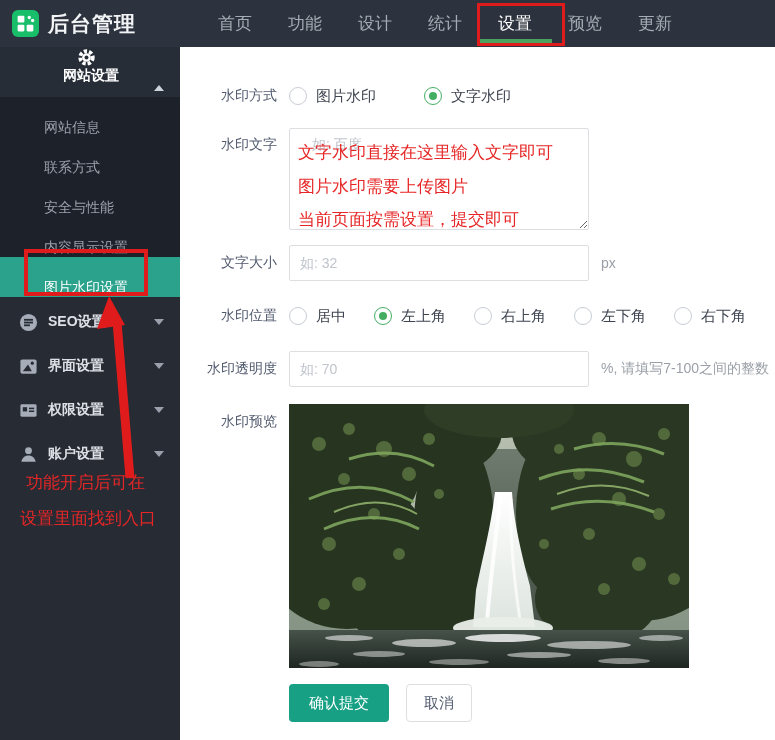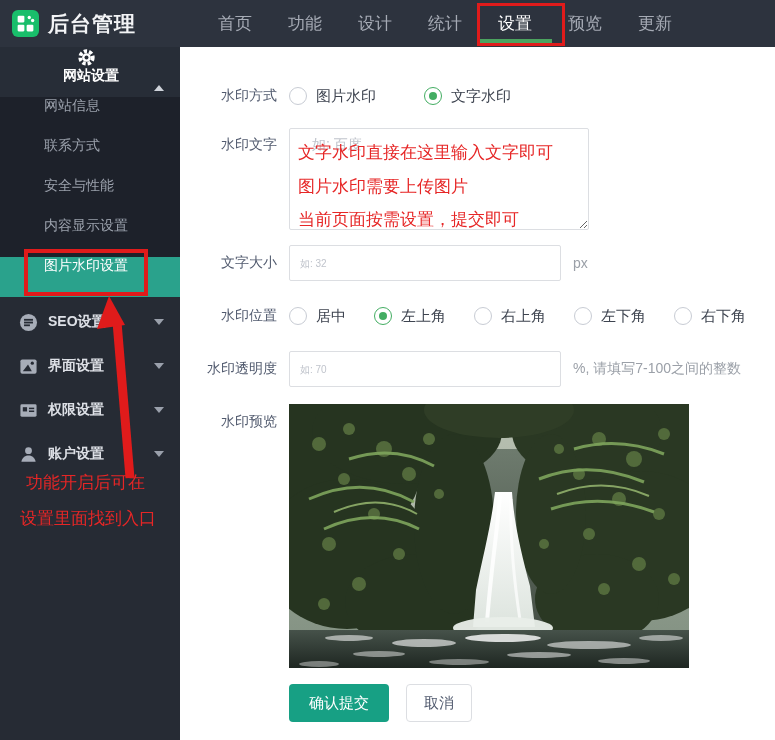--- a/index.html
+++ b/index.html
@@ -15,21 +15,21 @@
   .logo-text{color:#f3f4f6;font-size:21px;font-weight:700;letter-spacing:1px;white-space:nowrap;}
   .nav-menu{display:flex;height:100%;margin-left:20px;font-family:Liberation Mono, monospace;}
   .nav-item{display:flex;align-items:center;height:100%;padding:0 18px;color:#a6abb5;font-size:17px;cursor:pointer;position:relative;white-space:nowrap;}
   .nav-item.active{color:#ffffff;}
   .nav-underline{position:absolute;left:50%;transform:translateX(-50%);bottom:1px;width:74px;height:7px;background:#4ba35f;}
   .nav-red-box{position:absolute;left:477px;top:3px;width:88px;height:43px;border:3px solid #e01b1b;z-index:6;pointer-events:none;}
   
   .sidebar{position:absolute;top:47px;left:0;width:180px;height:693px;background:#262b34;z-index:1;}
   .side-group-header{height:50px;display:flex;align-items:center;padding:0 16px 0 18px;background:#272d37;color:#fff;font-size:14px;font-weight:700;cursor:pointer;flex-direction:column;}
   .side-sub{background:#1d212a;}
-  .side-sub-item{height:40px;display:flex;align-items:flex-start;padding-left:44px;color:#9ba1ac;font-size:14px;cursor:pointer;}
+  .side-sub-item{height:40px;display:flex;align-items:flex-end;padding-left:44px;color:#9ba1ac;font-size:14px;cursor:pointer;}
   .side-sub-item.active{background:#2aa28c;color:#fff;}
   .side-groups{margin-top:3px;}
   .side-group{height:44px;display:flex;align-items:center;padding:0 16px 0 18px;color:#dde0e6;font-size:14px;font-weight:700;cursor:pointer;}
   .side-icon{width:20px;height:20px;margin-right:10px;flex:none;display:flex;align-items:center;justify-content:center;}
   .caret{margin-left:auto;width:0;height:0;border-left:5px solid transparent;border-right:5px solid transparent;}
   .caret.up{border-bottom:6px solid #cfd3da;}
   .caret.down{border-top:6px solid #9aa0ab;}
   .side-red-box{position:absolute;left:24px;top:202px;width:124px;height:47px;border:4px solid #e01b1b;pointer-events:none;}
   .side-note{position:absolute;color:#e62626;font-size:17px;white-space:nowrap;pointer-events:none;}
   .side-note.n1{left:26px;top:424px;}
@@ -53,21 +53,21 @@
   #row-method .rpair{margin-right:48px;}
   #row-position .rpair{margin-right:28px;}
   .radio{width:18px;height:18px;border-radius:50%;border:1px solid #c8ccd4;background:#fff;margin-right:9px;position:relative;flex:none;}
   .radio.checked{border-color:#43ad62;}
   .radio.checked::after{content:"";position:absolute;left:4px;top:4px;width:8px;height:8px;border-radius:50%;background:#43ad62;}
   .rlabel{font-size:15px;color:#3e4450;white-space:nowrap;}
   .ta-wrap{position:relative;}
   textarea.wm-text{width:300px;height:102px;border:1px solid #dcdee2;border-radius:2px;padding:7px 22px;font-size:14px;color:#333;font-family:inherit;resize:both;display:block;outline:none;}
   textarea.wm-text::placeholder{color:#c0c4cc;}
   .ta-notes{position:absolute;left:9px;top:8px;pointer-events:none;color:#e62626;font-size:17px;line-height:33.5px;white-space:nowrap;}
-  input.field{width:272px;height:36px;border:1px solid #dcdee2;border-radius:2px;padding:0 10px;font-size:10px;color:#333;font-family:inherit;outline:none;}
+  input.field{width:300px;height:36px;border:1px solid #dcdee2;border-radius:2px;padding:0 10px;font-size:14px;color:#333;font-family:inherit;outline:none;}
   input.field::placeholder{color:#c0c4cc;}
   .suffix{margin-left:12px;color:#9ba0a8;font-size:14px;align-self:center;white-space:nowrap;}
   .preview-box{width:400px;height:264px;flex:none;line-height:0;}
   .btn-primary{width:100px;height:38px;background:#17a084;color:#fff;border:none;border-radius:4px;font-size:15px;font-family:inherit;cursor:pointer;}
   .btn-plain{width:66px;height:38px;background:#fff;border:1px solid #dcdee2;border-radius:4px;color:#515a6e;font-size:15px;font-family:inherit;margin-left:17px;cursor:pointer;}
 </style>
 </head>
 <body>
 
 <div class="navbar">

